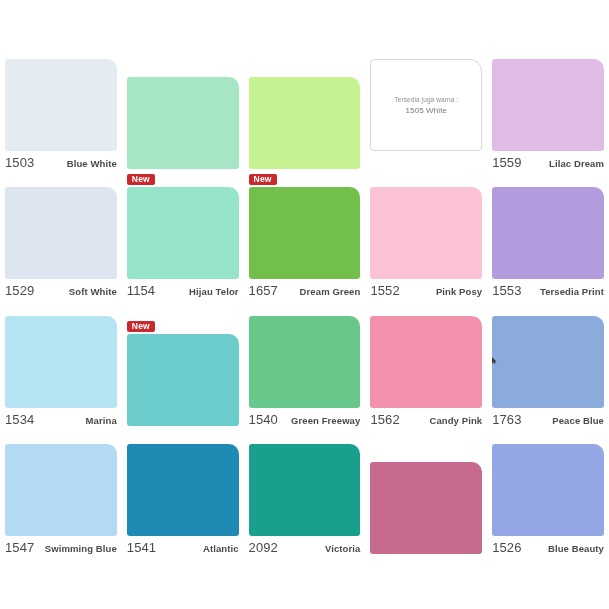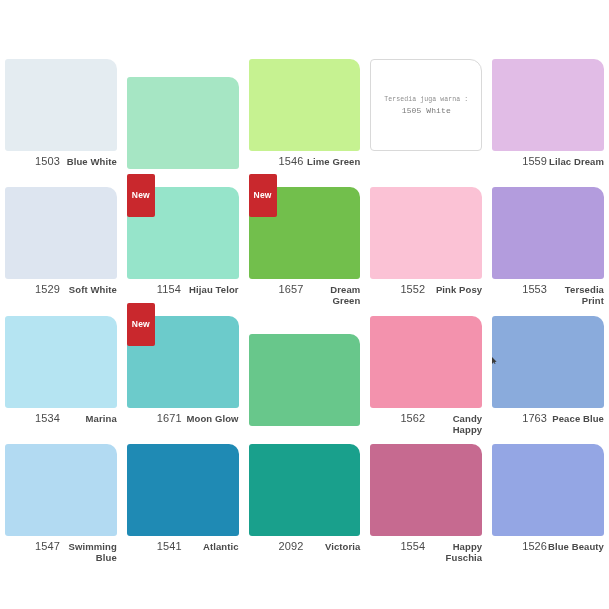--- a/index.html
+++ b/index.html
@@ -38,31 +38,30 @@
     margin-bottom:1px;
   }
   .badge{
     position:absolute;
     left:0;top:0;
     display:inline-block;
     background:#c9282d;
     color:#ffffff;
     font-size:8.5px;
     line-height:11px;
-    padding:16px 5px;
+    padding:0 5px;
     border-radius:2px;
     letter-spacing:0.2px;
     font-weight:bold;
   }
   .swatch{
     width:100%;
     height:92px;
     border-radius:3px 10px 3px 3px;
     box-shadow:inset 0 0 0 0 rgba(0,0,0,0);
-    font-family:Liberation Mono, monospace;
   }
   .swatch.card{
     background:#ffffff;
     border:1px solid #d9d9d9;
     box-sizing:border-box;
     display:flex;
     flex-direction:column;
     align-items:center;
     justify-content:center;
     border-radius:4px 12px 4px 4px;
@@ -76,24 +75,23 @@
   }
   .card-line.second{font-size:8px;color:#7a7a7a;}
   .labels{
     display:flex;
     justify-content:space-between;
     align-items:baseline;
     margin-top:4px;
     height:14px;
   }
   .code{
-    font-size:11px;
+    font-size:13px;
     color:#4a4a4a;
     letter-spacing:0.1px;
-    margin-left:30px;
   }
   .name{
     font-size:9.5px;
     color:#4a4a4a;
     letter-spacing:0.1px;
     text-align:right;
     font-weight:bold;
   }
   .cursor{
     position:absolute;
@@ -114,24 +112,20 @@
           <span class="name">Blue White</span>
         </div>
       </div>
       <div class="cell">
         <div class="badge-slot"></div>
         <div class="swatch" style="background: rgb(166, 230, 196);"></div>
       </div>
       <div class="cell">
         <div class="badge-slot"></div>
         <div class="swatch" style="background: rgb(198, 242, 145);"></div>
-        <div class="labels">
-          <span class="code">1546</span>
-          <span class="name">Lime Green</span>
-        </div>
       </div>
       <div class="cell card-cell">
         <div class="badge-slot"></div>
         <div class="swatch card" style="background: rgb(255, 255, 255); border-color: rgb(217, 217, 217);">
           <div class="card-line">Tersedia juga warna :</div>
           <div class="card-line second">1505 White</div>
         </div>
         <div class="labels empty">
           <span class="code"></span>
           <span class="name"></span>
@@ -195,35 +189,35 @@
         <div class="labels">
           <span class="code">1534</span>
           <span class="name">Marina</span>
         </div>
       </div>
       <div class="cell">
         <div class="badge-slot">
           <span class="badge">New</span>
         </div>
         <div class="swatch" style="background: rgb(108, 203, 203);"></div>
-        <div class="labels">
-          <span class="code">1671</span>
-          <span class="name">Moon Glow</span>
-        </div>
       </div>
       <div class="cell">
         <div class="badge-slot"></div>
         <div class="swatch" style="background: rgb(104, 199, 139);"></div>
+        <div class="labels">
+          <span class="code">1540</span>
+          <span class="name">Green Freeway</span>
+        </div>
       </div>
       <div class="cell">
         <div class="badge-slot"></div>
         <div class="swatch" style="background: rgb(243, 146, 173);"></div>
         <div class="labels">
           <span class="code">1562</span>
-          <span class="name">Candy Happy</span>
+          <span class="name">Candy Pink</span>
         </div>
       </div>
       <div class="cell">
         <div class="badge-slot"></div>
         <div class="swatch" style="background: rgb(138, 171, 220);"></div>
         <div class="labels">
           <span class="code">1763</span>
           <span class="name">Peace Blue</span>
         </div>
       </div>
@@ -247,24 +241,20 @@
         <div class="badge-slot"></div>
         <div class="swatch" style="background: rgb(25, 160, 140);"></div>
         <div class="labels">
           <span class="code">2092</span>
           <span class="name">Victoria</span>
         </div>
       </div>
       <div class="cell">
         <div class="badge-slot"></div>
         <div class="swatch" style="background: rgb(198, 106, 144);"></div>
-        <div class="labels">
-          <span class="code">1554</span>
-          <span class="name">Happy Fuschia</span>
-        </div>
       </div>
       <div class="cell">
         <div class="badge-slot"></div>
         <div class="swatch" style="background: rgb(148, 166, 228);"></div>
         <div class="labels">
           <span class="code">1526</span>
           <span class="name">Blue Beauty</span>
         </div>
       </div>
     </div>

